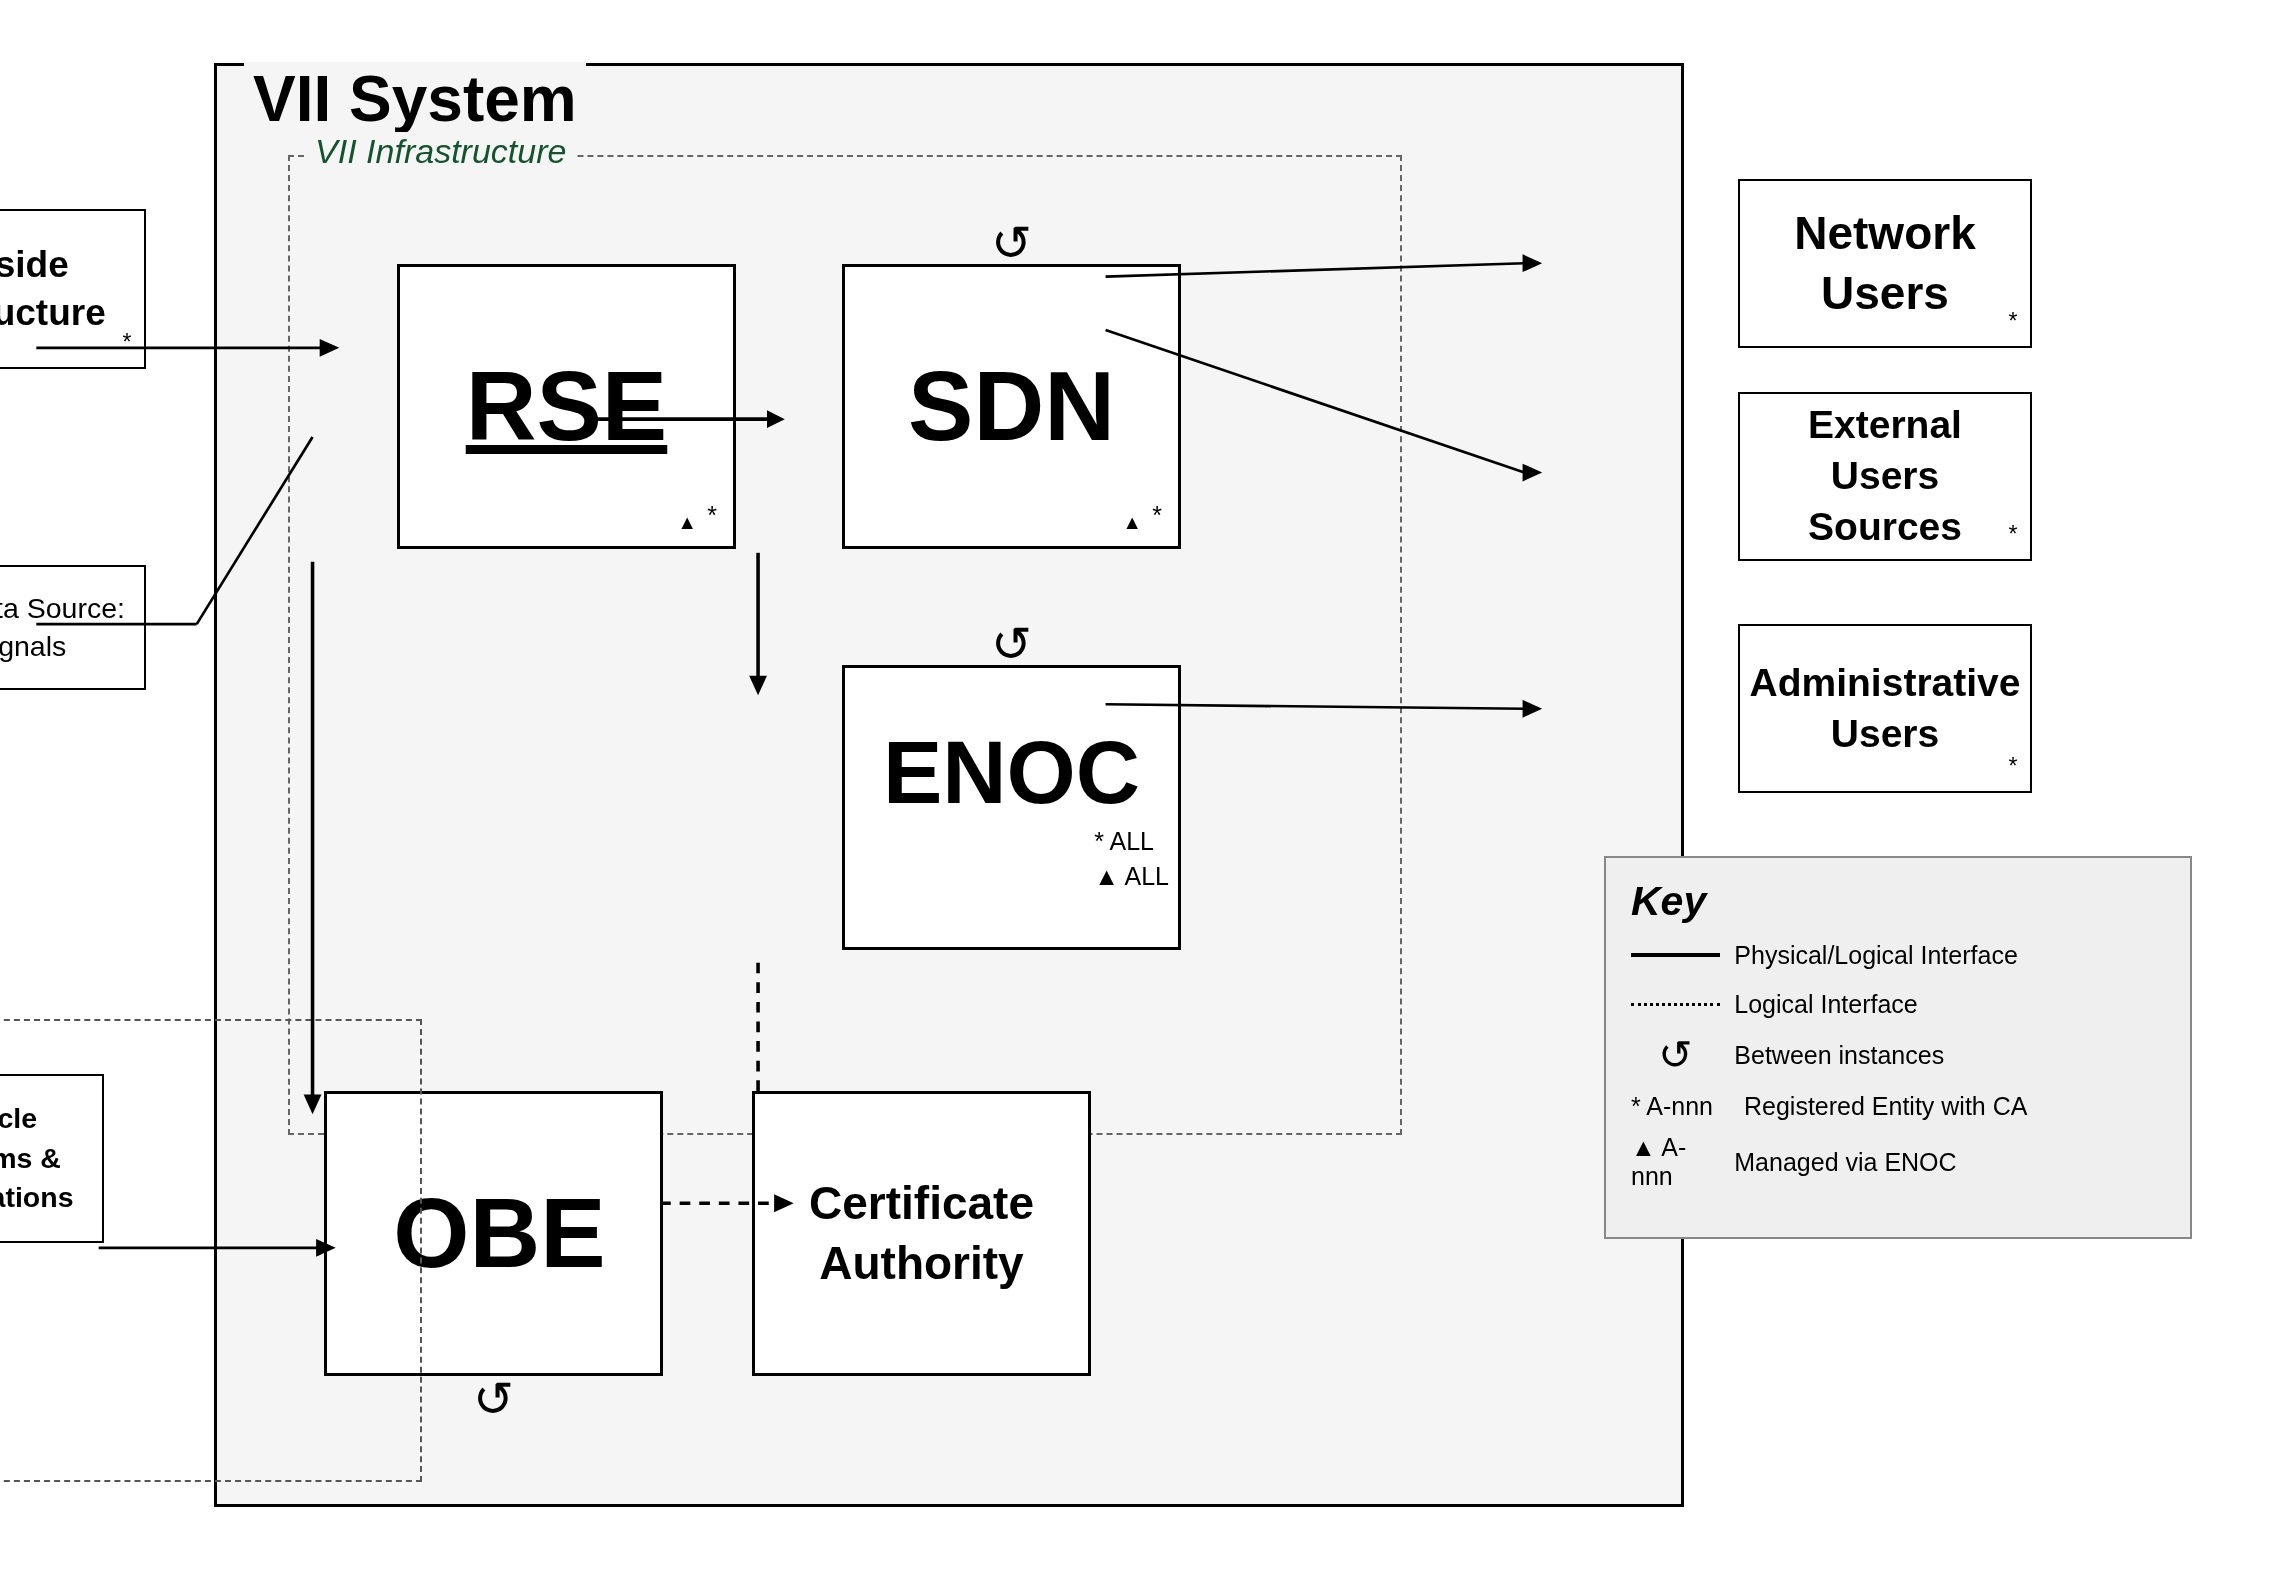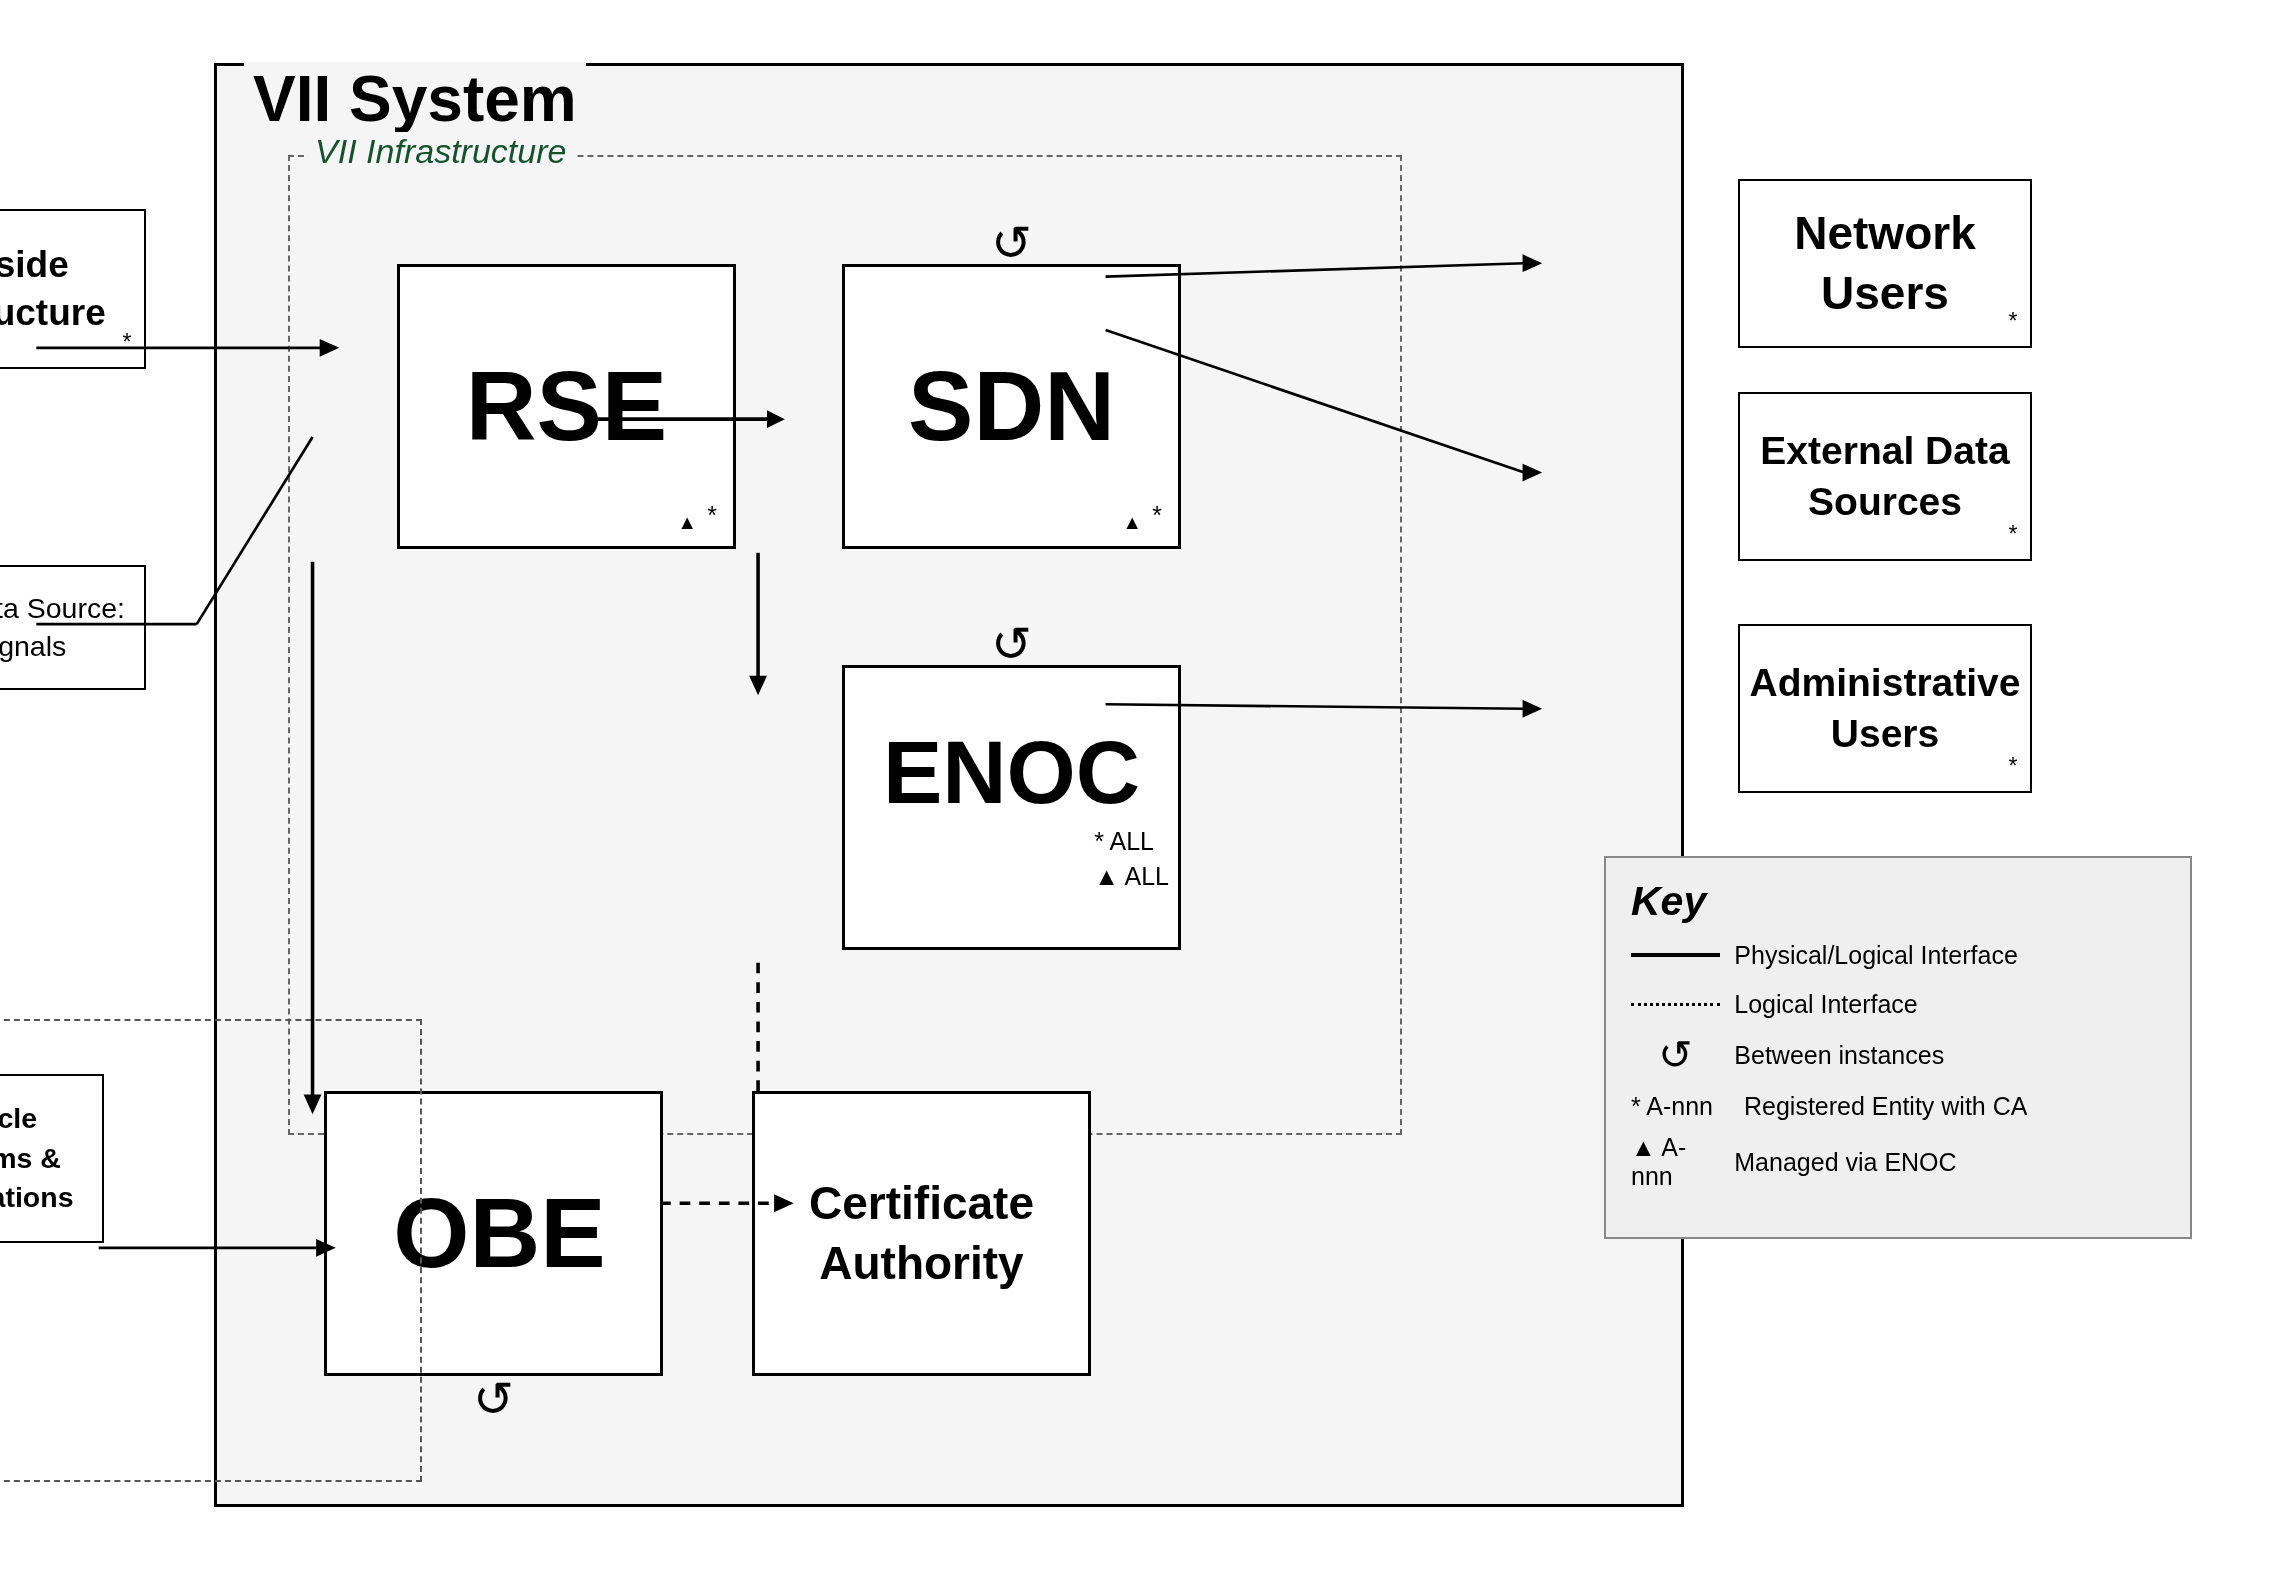--- a/index.html
+++ b/index.html
@@ -66,20 +66,21 @@
       height: 285px;
       border: 3.6px solid #000;
       background: #fff;
       display: flex;
       align-items: center;
       justify-content: center;
     }
     .rse-label {
       font-size: 98px;
       font-weight: bold;
+      text-decoration: underline;
     }
     
     .sdn-box {
       position: absolute;
       top: 107px;
       left: 552px;
       width: 339px;
       height: 285px;
       border: 3.6px solid #000;
       background: #fff;
@@ -232,21 +233,21 @@
     </div>
   </div>
 
   <div style="position:absolute;top:143px;left:1702px;width:294px;height:169px;border:2.7px solid #000;background:#fff;display:flex;align-items:center;justify-content:center;text-align:center;padding:9px;">
     <span style="font-size:46px;font-weight:bold;line-height:1.3;">Network
 Users</span>
     <span style="position:absolute;bottom:10.7px;right:12.5px;font-size:23px;">*</span>
   </div>
 
   <div style="position:absolute;top:356px;left:1702px;width:294px;height:169px;border:2.7px solid #000;background:#fff;display:flex;align-items:center;justify-content:center;text-align:center;padding:9px;">
-    <span style="font-size:39px;font-weight:bold;line-height:1.3;">External Data
+    <span style="font-size:39px;font-weight:bold;line-height:1.3;">External Users
 Sources</span>
     <span style="position:absolute;bottom:10.7px;right:12.5px;font-size:23px;">*</span>
   </div>
 
   <div style="position:absolute;top:588px;left:1702px;width:294px;height:169px;border:2.7px solid #000;background:#fff;display:flex;align-items:center;justify-content:center;text-align:center;padding:9px;">
     <span style="font-size:39px;font-weight:bold;line-height:1.3;">Administrative
 Users</span>
     <span style="position:absolute;bottom:10.7px;right:12.5px;font-size:23px;">*</span>
   </div>
 

